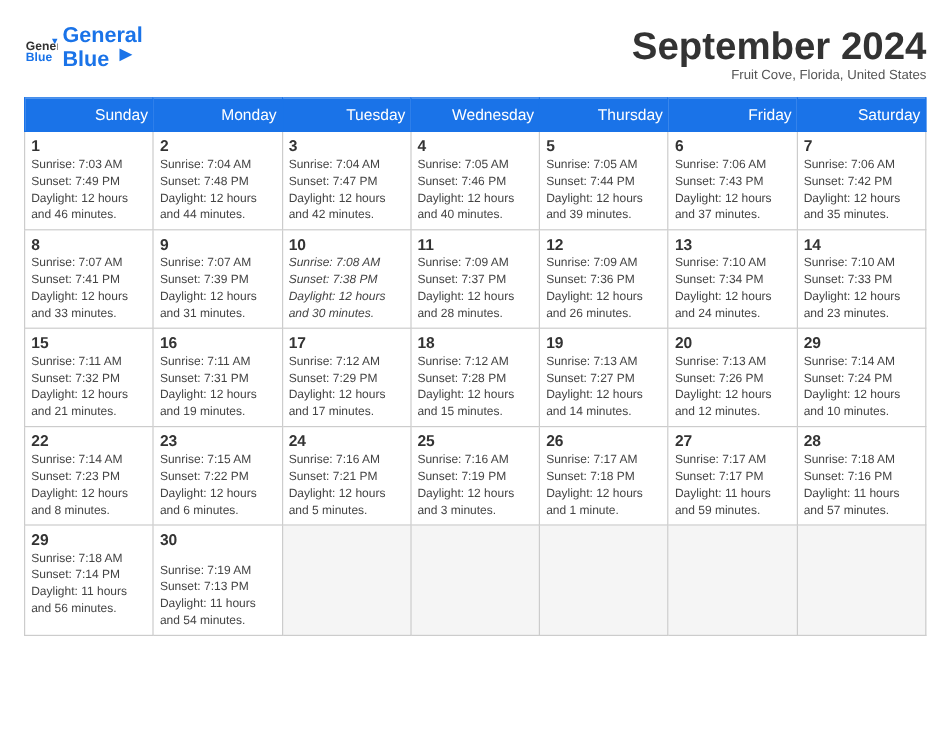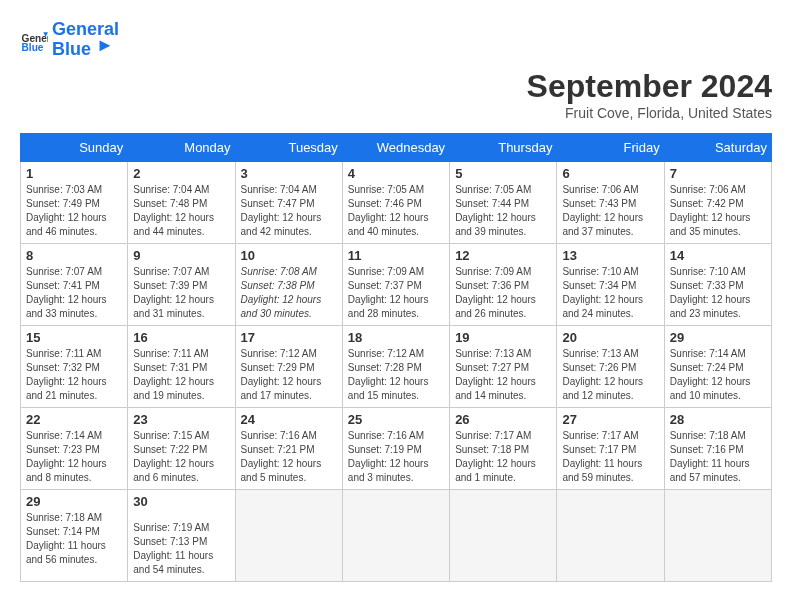--- a/index.html
+++ b/index.html
@@ -29,29 +29,28 @@
     }
     .logo-text span {
       color: #1a73e8;
     }
     .logo-icon {
       width: 28px;
       height: 28px;
     }
     .title-block {
       text-align: right;
-      margin-top: 48px;
     }
     .month-title {
       font-size: 32px;
       font-weight: bold;
       color: #333;
     }
     .subtitle {
-      font-size: 14px;
+      font-size: 11px;
       color: #555;
     }
     table {
       width: 100%;
       border-collapse: collapse;
       font-size: 11px;
     }
     th {
       background-color: #1a73e8;
       color: #fff;

